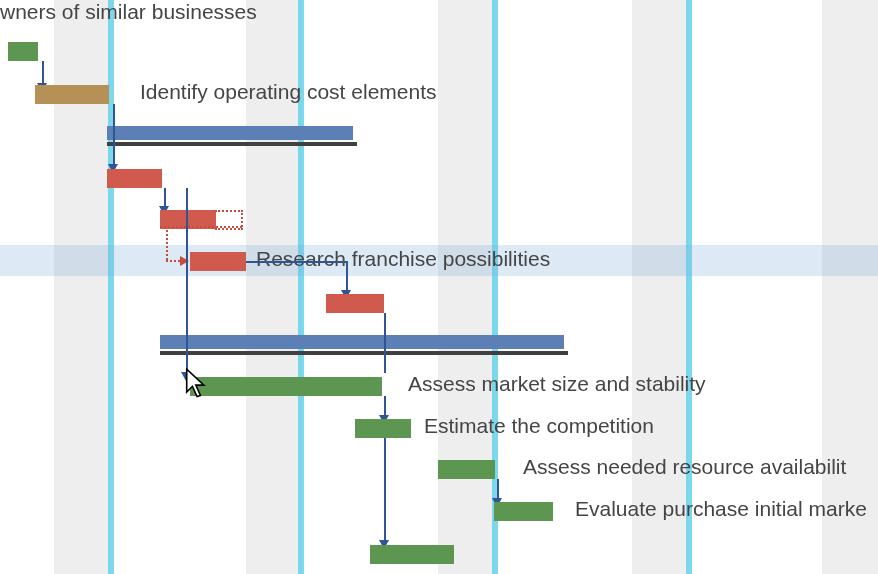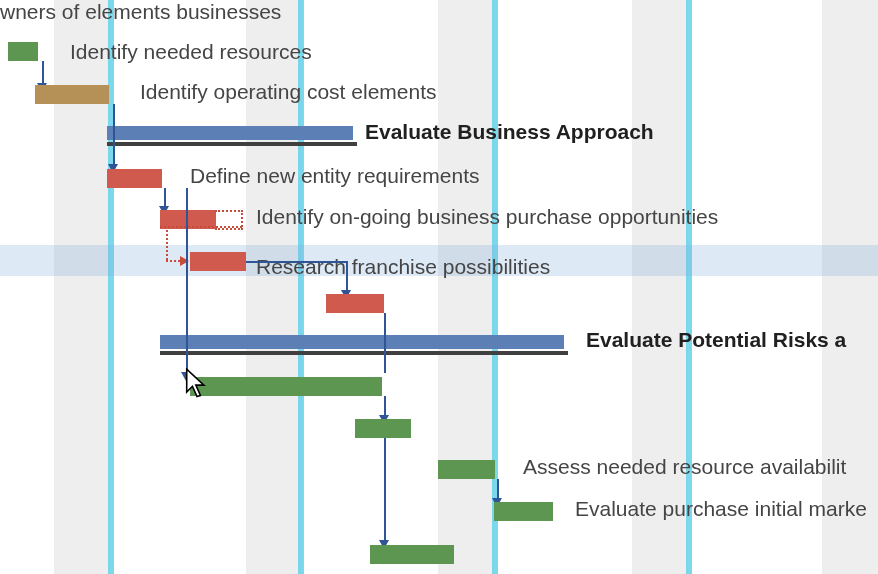--- a/index.html
+++ b/index.html
@@ -105,79 +105,76 @@
   <div class="shadecol" style="left:632px;width:56px"></div>
   <div class="shadecol" style="left:822px;width:56px"></div>
 
   <div class="gridline" style="left:108px"></div>
   <div class="gridline" style="left:298px"></div>
   <div class="gridline" style="left:492px"></div>
   <div class="gridline" style="left:686px"></div>
 
   <div class="highlight-row" style="top:245px"></div>
 
-  <div class="label" style="left:0px;top:0px">wners of elements businesses</div>
+  <div class="label" style="left:0px;top:0px">wners of similar businesses</div>
 
   <div class="bar" style="left:8px;width:30px;top:42px;background:#5d9651"></div>
-  <div class="label" style="left:70px;top:40px">Identify needed resources</div>
 
   <div class="vline" style="left:42px;top:61px;height:23px"></div>
   <div class="arrow-down" style="left:37px;top:83px"></div>
 
   <div class="bar" style="left:35px;width:74px;top:85px;background:#b59158"></div>
   <div class="label" style="left:140px;top:80px">Identify operating cost elements</div>
 
   <div class="summary-bar" style="left:107px;width:246px;top:126px;background:#5c80b6"></div>
   <div class="summary-under" style="left:107px;width:250px;top:142px"></div>
-  <div class="label bold" style="left:365px;top:120px">Evaluate Business Approach</div>
 
   <div class="vline" style="left:113px;top:104px;height:61px"></div>
   <div class="arrow-down" style="left:108px;top:164px"></div>
 
   <div class="bar" style="left:107px;width:55px;top:169px;background:#cf5a4d"></div>
-  <div class="label" style="left:190px;top:164px">Define new entity requirements</div>
 
   <div class="vline" style="left:164px;top:188px;height:19px"></div>
   <div class="arrow-down" style="left:159px;top:206px"></div>
 
   <div class="bar" style="left:160px;width:56px;top:210px;background:#cf5a4d"></div>
   <div class="dotted" style="left:160px;width:82px;height:17px;top:211px;border-left:none;border-top:none;border-right:none"></div>
   <div class="dotted" style="left:215px;width:28px;height:20px;top:210px;border-left:none"></div>
-  <div class="label" style="left:256px;top:205px">Identify on-going business purchase opportunities</div>
 
   <div class="vline" style="left:166px;top:230px;height:30px;border-left:2px dotted #c84c3a;background:transparent;width:0"></div>
   <div class="hline" style="left:166px;top:260px;width:14px;border-top:2px dotted #c84c3a;background:transparent;height:0"></div>
   <div class="arrow-right" style="left:180px;top:256px"></div>
 
   <div class="bar" style="left:190px;width:56px;top:252px;background:#cf5a4d"></div>
-  <div class="label" style="left:256px;top:255px">Research franchise possibilities</div>
+  <div class="label" style="left:256px;top:247px">Research franchise possibilities</div>
 
   <div class="hline" style="left:246px;top:261px;width:100px"></div>
   <div class="vline" style="left:346px;top:261px;height:30px"></div>
   <div class="arrow-down" style="left:341px;top:290px"></div>
 
   <div class="bar" style="left:326px;width:58px;top:294px;background:#cf5a4d"></div>
 
   <div class="summary-bar" style="left:160px;width:404px;top:335px;background:#5c80b6"></div>
   <div class="summary-under" style="left:160px;width:408px;top:351px"></div>
-  <div class="label bold" style="left:586px;top:328px">Evaluate Potential Risks a</div>
 
   <div class="vline" style="left:186px;top:188px;height:185px"></div>
   <div class="arrow-down" style="left:181px;top:372px"></div>
 
   <div class="bar" style="left:190px;width:192px;top:377px;background:#5d9651"></div>
+  <div class="label" style="left:408px;top:372px">Assess market size and stability</div>
 
   <div class="vline" style="left:384px;top:396px;height:20px"></div>
   <div class="arrow-down" style="left:379px;top:415px"></div>
 
   <div class="vline" style="left:384px;top:313px;height:60px"></div>
   <div class="vline" style="left:384px;top:438px;height:103px"></div>
   <div class="arrow-down" style="left:379px;top:540px"></div>
 
   <div class="bar" style="left:355px;width:56px;top:419px;background:#5d9651"></div>
+  <div class="label" style="left:424px;top:414px">Estimate the competition</div>
 
   <div class="bar" style="left:438px;width:57px;top:460px;background:#5d9651"></div>
   <div class="label" style="left:523px;top:455px">Assess needed resource availabilit</div>
 
   <div class="vline" style="left:497px;top:479px;height:20px"></div>
   <div class="arrow-down" style="left:492px;top:498px"></div>
 
   <div class="bar" style="left:494px;width:59px;top:502px;background:#5d9651"></div>
   <div class="label" style="left:575px;top:497px">Evaluate purchase initial marke</div>
 

